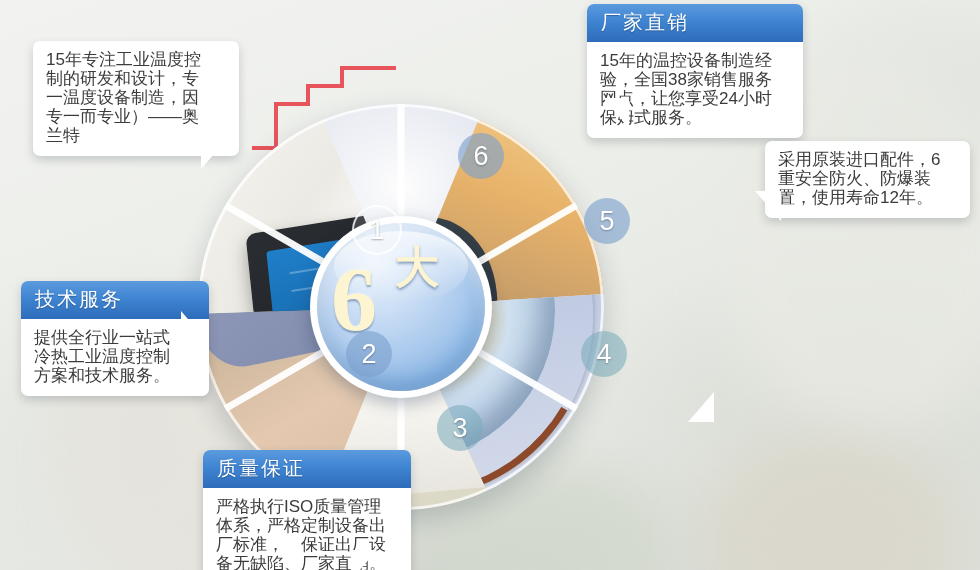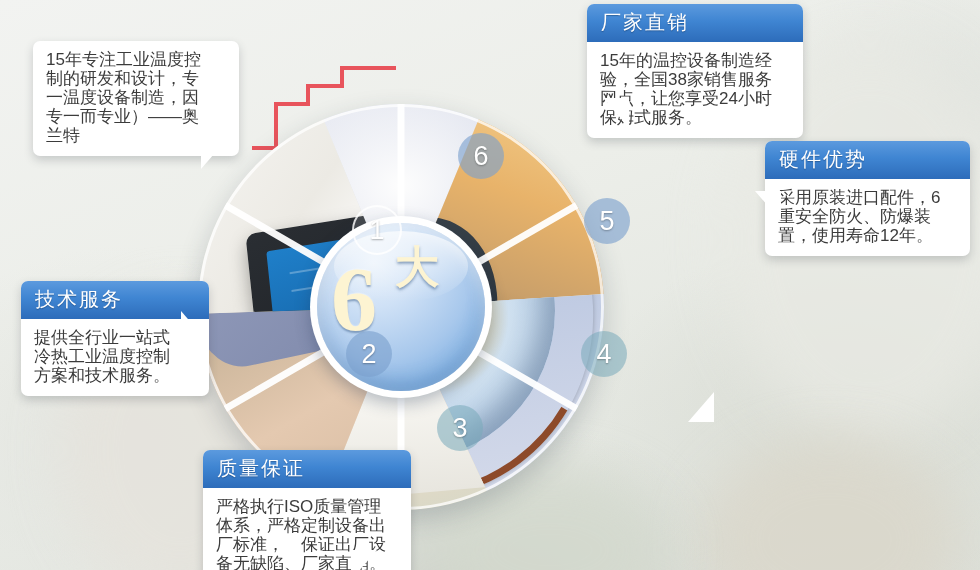--- a/index.html
+++ b/index.html
@@ -386,23 +386,20 @@
 
   <div class="card" style="left:587px; top:4px; width:216px;">
     <div class="card-head">
       <h3>厂家直销</h3>
     </div>
     <div class="card-body">15年的温控设备制造经验，全国38家销售服务网点，让您享受24小时保姆式服务。</div>
     <div class="tail tail-bl" style="left:16px; top:94px;"></div>
   </div>
 
   <div class="card" style="left:765px; top:141px; width:205px;">
-    <div class="card-head">
-      <h3>硬件优势</h3>
-    </div>
     <div class="card-body">采用原装进口配件，6重安全防火、防爆装置，使用寿命12年。</div>
     <div class="tail tail-bl" style="left:-10px; top:50px;"></div>
   </div>
 
   <div class="card" style="left:700px; top:370px; width:200px;">
     <div class="tail tail-tl" style="left:-12px; top:22px;"></div>
   </div>
 
   <div class="card" style="left:203px; top:450px; width:208px;">
     <div class="card-head">

